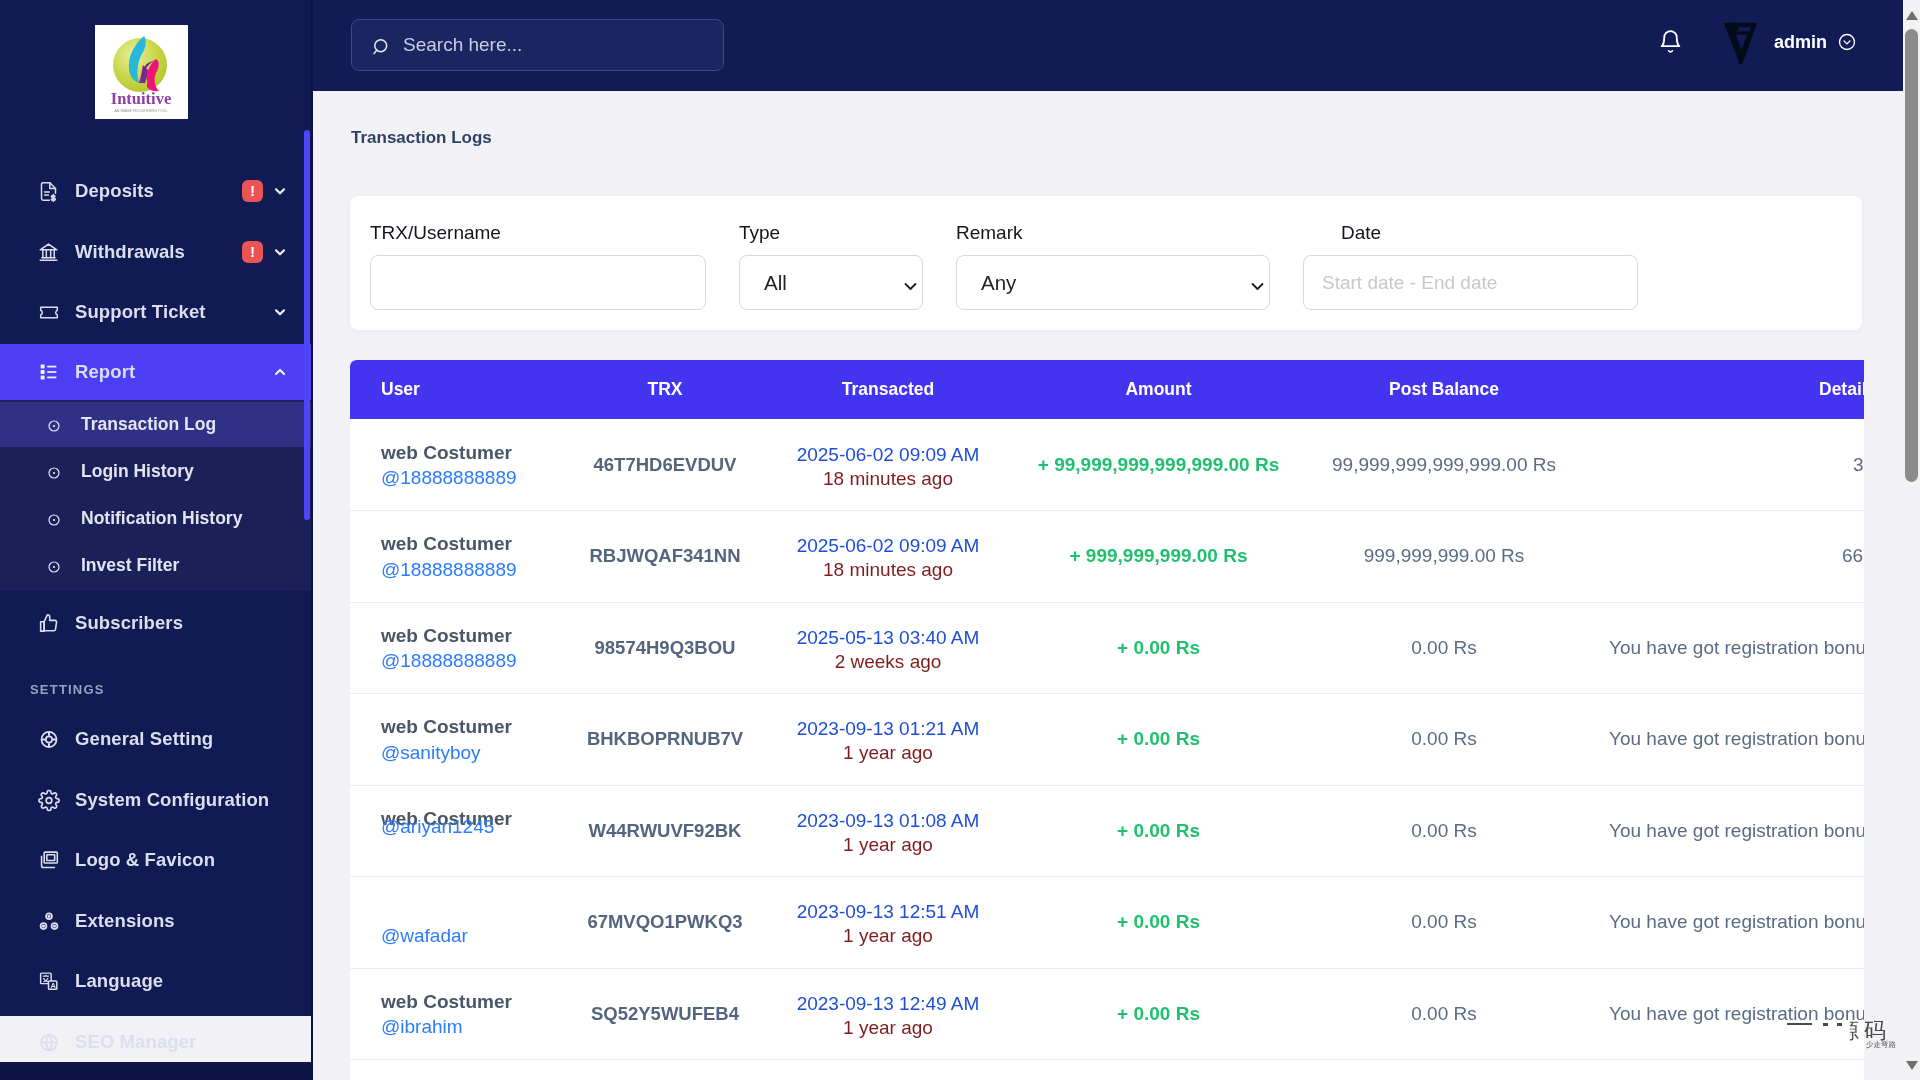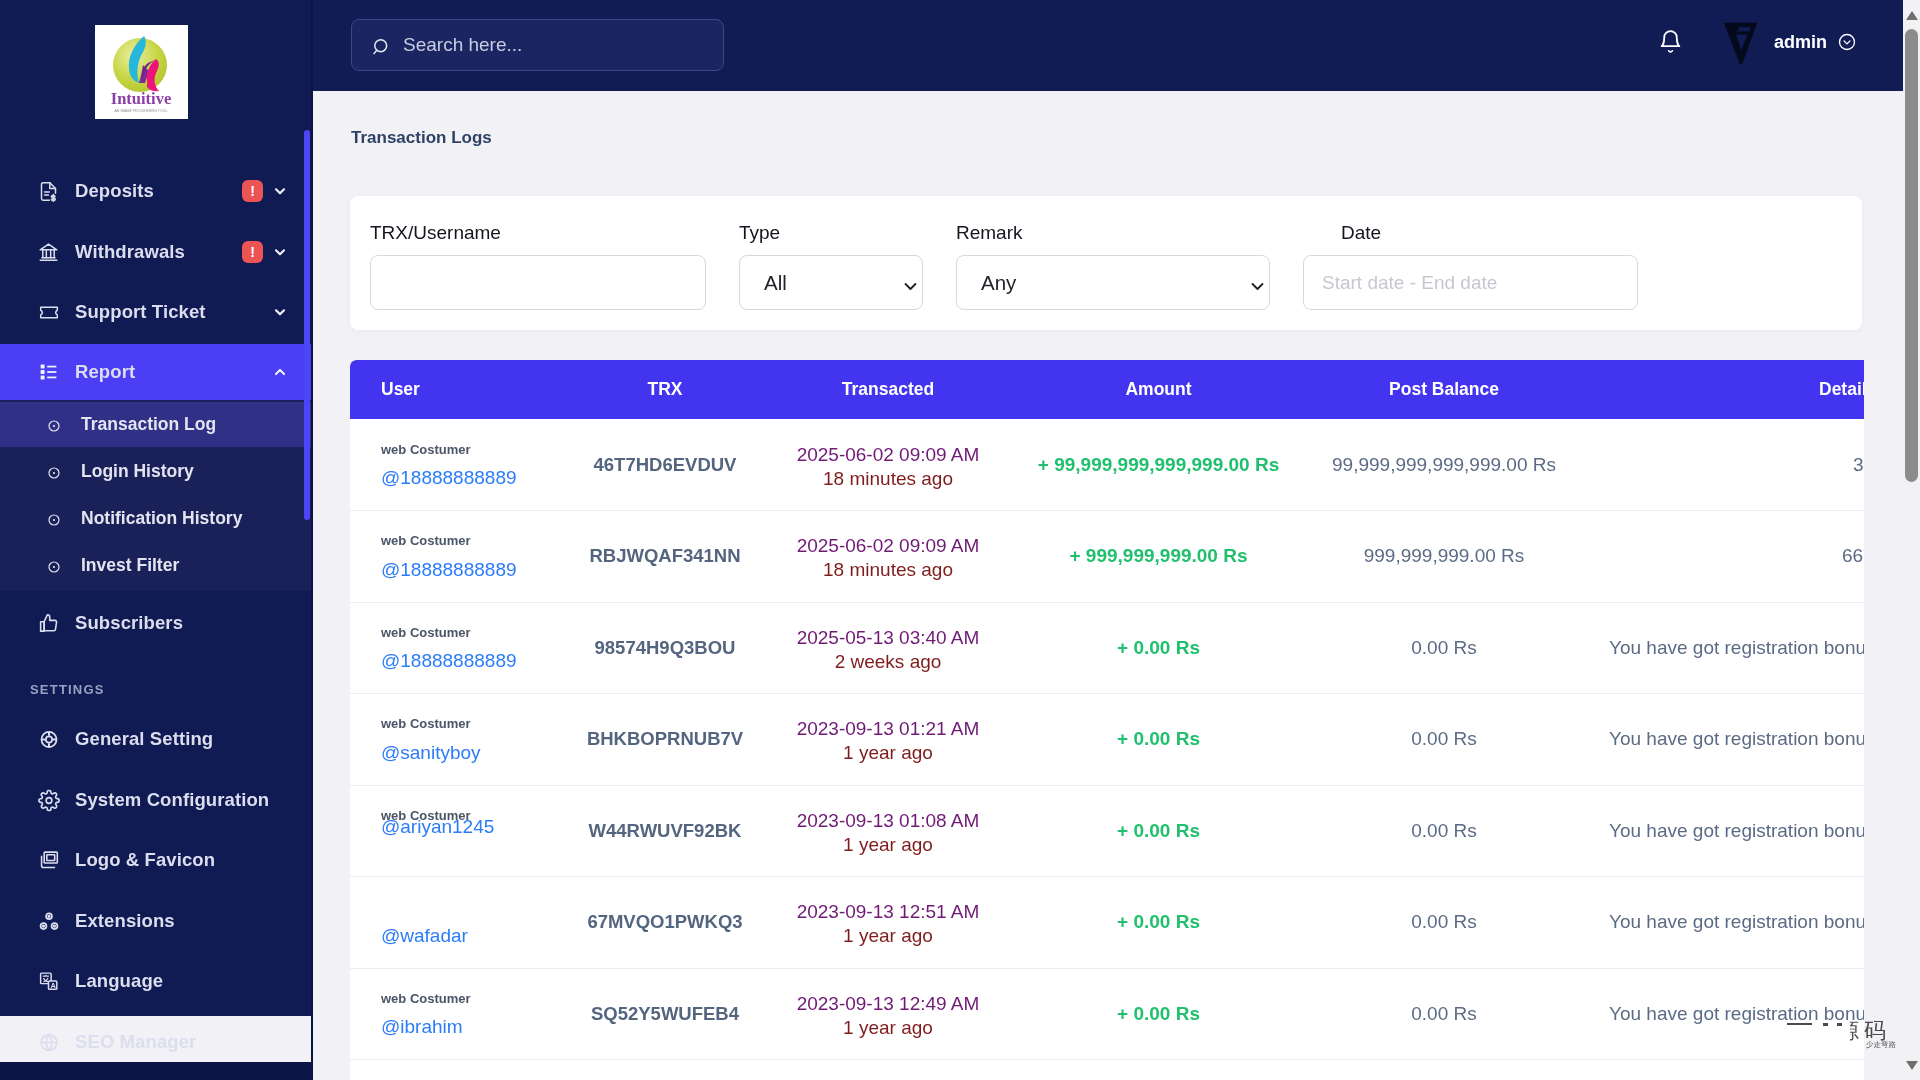--- a/index.html
+++ b/index.html
@@ -43,24 +43,24 @@
 .fselect .arr { position:absolute; right:6px; top:50%; transform:translateY(-50%); width:14px; height:14px; }
 #fbtn { position:absolute; left:1320px; top:58px; width:173px; height:56px; background:#4434ee; border-radius:6px; color:#fff; }
 #fbtn span { position:absolute; left:84px; top:50%; transform:translateY(-50%); font-size:19px; font-weight:600; }
 #fbtn svg { position:absolute; left:52px; top:50%; transform:translateY(-50%); }
 
 
 #table { position:absolute; left:37px; top:269px; width:1514px; height:720px; overflow:hidden; background:#fff; border-radius:6px 0 0 0; }
 #thead { position:absolute; left:0; top:0; width:1514px; height:58.5px; background:#4334f0; border-radius:6px 0 0 0; color:#fff; font-size:17.5px; font-weight:700; }
 #thead div { position:absolute; top:50%; transform:translateY(-50%); }
 .trow { position:absolute; left:0; width:1514px; height:91.5px; border-bottom:1px solid #ececf2; background:#fff; }
-.uname { position:absolute; left:31px; font-size:13px; font-weight:700; color:#4a5568; }
+.uname { position:absolute; left:31px; font-size:19px; font-weight:700; color:#4a5568; }
 .uhandle { position:absolute; left:31px; font-size:19px; color:#2b7cf8; }
 .trx { position:absolute; left:200px; width:230px; text-align:center; font-size:18.5px; font-weight:700; color:#53657f; top:50%; transform:translateY(-50%); }
-.dt1 { position:absolute; left:380px; width:316px; text-align:center; font-size:19px; color:#701a75; }
+.dt1 { position:absolute; left:380px; width:316px; text-align:center; font-size:19px; color:#1d4ed8; }
 .dt2 { position:absolute; left:380px; width:316px; text-align:center; font-size:19px; color:#7f1d1d; }
 .amt { position:absolute; left:671px; width:275px; text-align:center; font-size:19px; font-weight:700; color:#21c06e; top:50%; transform:translateY(-50%); }
 .post { position:absolute; left:921px; width:346px; text-align:center; font-size:19px; color:#5b6b85; top:50%; transform:translateY(-50%); }
 .detail { position:absolute; font-size:19px; color:#5b6b85; top:50%; transform:translateY(-50%); white-space:nowrap; }
 
 
 #pgscroll { position:absolute; left:1903px; top:0; width:17px; height:1080px; background:#f2f2f5; }
 #pgthumb { position:absolute; left:2px; top:29px; width:13px; height:453px; background:#8b8b8b; border-radius:7px; }
 .sarrow { position:absolute; left:3px; width:0; height:0; border-left:6px solid transparent; border-right:6px solid transparent; }
 #watermark { position:absolute; left:1770px; top:1015px; width:130px; height:65px; color:#4a4a4a; overflow:hidden; }

